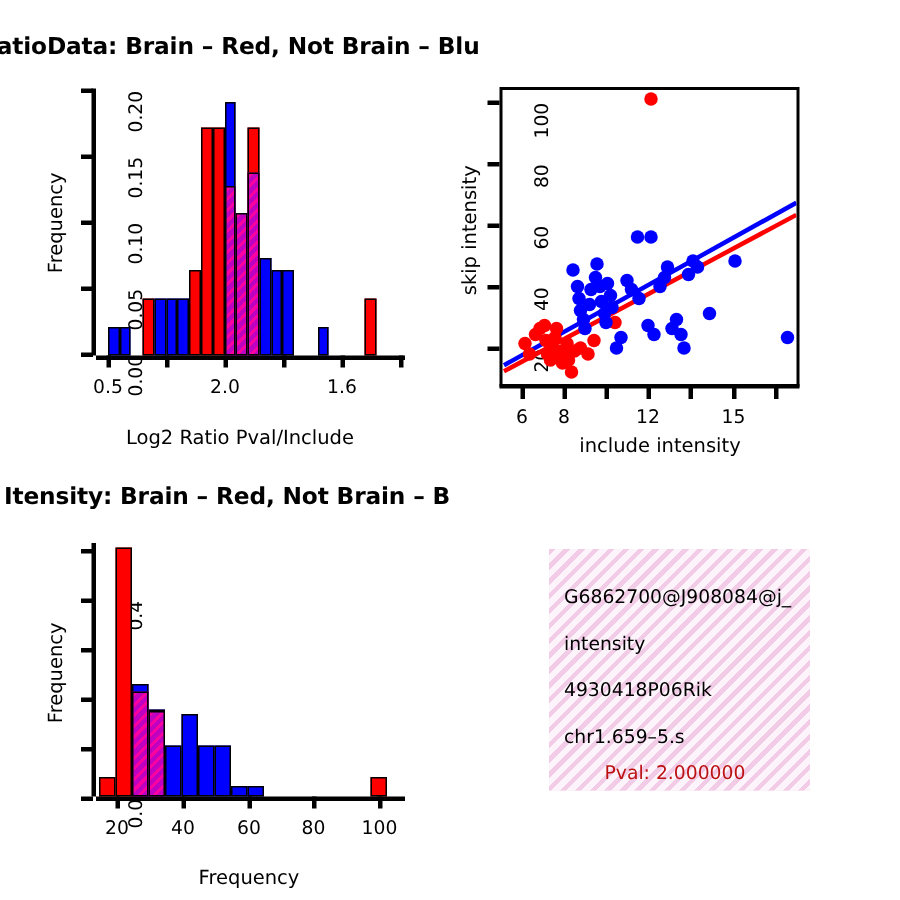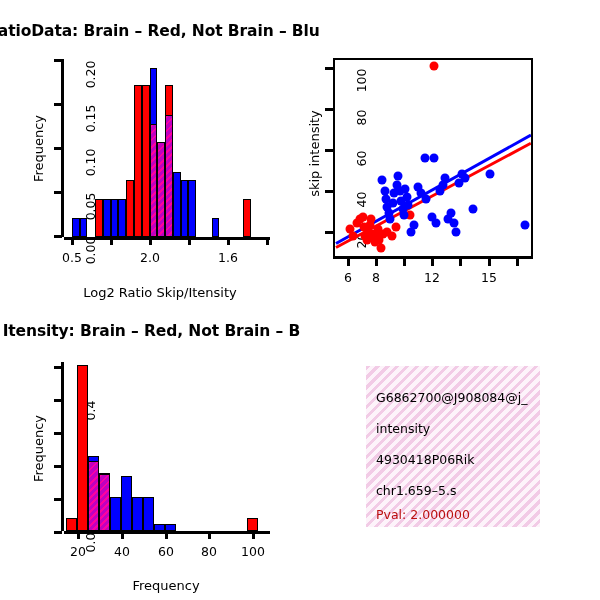--- a/index.html
+++ b/index.html
@@ -163,21 +163,21 @@
   <div class="tick" style="left:110px; top:217px; width:2.5px; height:8px;"></div>
   <div class="tick" style="left:149px; top:217px; width:2.5px; height:8px;"></div>
   <div class="tick" style="left:188px; top:217px; width:2.5px; height:8px;"></div>
   <div class="tick" style="left:227px; top:217px; width:2.5px; height:8px;"></div>
   <div class="tick" style="left:266px; top:217px; width:2.5px; height:8px;"></div>
 
   <div class="ticklabel xlab" style="left:72px;  top:230px;">0.5</div>
   <div class="ticklabel xlab" style="left:150px; top:230px;">2.0</div>
   <div class="ticklabel xlab" style="left:228px; top:230px;">1.6</div>
 
-  <div class="axistitle" style="left:160px; top:265px;">Log2 Ratio Skip/Itensity</div>
+  <div class="axistitle" style="left:160px; top:265px;">Log2 Ratio Pval/Include</div>
 </div>
 
 <div class="panel" id="panel-scatter" style="left:300px; top:20px; width:300px; height:300px;">
 
 
   <div class="tick" style="left:25px; top:211px; width:8px; height:2.5px;"></div>
   <div class="tick" style="left:25px; top:170px; width:8px; height:2.5px;"></div>
   <div class="tick" style="left:25px; top:129px; width:8px; height:2.5px;"></div>
   <div class="tick" style="left:25px; top:88px;  width:8px; height:2.5px;"></div>
   <div class="tick" style="left:25px; top:47px;  width:8px; height:2.5px;"></div>
@@ -265,20 +265,21 @@
   <div class="tick" style="left:131px; top:238px; width:2.5px; height:8px;"></div>
   <div class="tick" style="left:159px; top:238px; width:2.5px; height:8px;"></div>
   <div class="tick" style="left:188px; top:238px; width:2.5px; height:8px;"></div>
   <div class="tick" style="left:216px; top:238px; width:2.5px; height:8px;"></div>
 
   <div class="ticklabel xlab" style="left:48px;  top:250px;">6</div>
   <div class="ticklabel xlab" style="left:76px;  top:250px;">8</div>
   <div class="ticklabel xlab" style="left:132px; top:250px;">12</div>
   <div class="ticklabel xlab" style="left:189px; top:250px;">15</div>
 
+  <div class="axistitle" style="left:140px; top:270px;">include intensity</div>
 </div>
 
 <div class="panel" id="panel-hist-intensity" style="left:0px; top:320px; width:290px; height:280px;">
 
   <div class="ptitle" style="left:-24px; top:2px;">ne Itensity: Brain – Red, Not Brain – B</div>
 
   <div class="axisline" style="left:61px; top:42px; width:2.5px; height:169px;"></div>
   <div class="tick" style="left:54px; top:211px; width:8px; height:2.5px;"></div>
   <div class="tick" style="left:54px; top:178px; width:8px; height:2.5px;"></div>
   <div class="tick" style="left:54px; top:145px; width:8px; height:2.5px;"></div>
@@ -322,14 +323,14 @@
   <div class="ticklabel xlab" style="left:253px; top:224px;">100</div>
 
   <div class="axistitle" style="left:166px; top:258px;">Frequency</div>
 </div>
 
 <div id="info-box" style="left:366px; top:366px; width:174px; height:161px;">
   <div class="line" style="top:24px;">G6862700@J908084@j_</div>
   <div class="line" style="top:55px;">intensity</div>
   <div class="line" style="top:86px;">4930418P06Rik</div>
   <div class="line" style="top:117px;">chr1.659–5.s</div>
-  <div class="line pval" style="top:141px;">Pval: 2.000000</div>
+  <div class="line pval" style="top:141px;margin-left:27px;">Pval: 2.000000</div>
 </div>
 
 </body></html>

